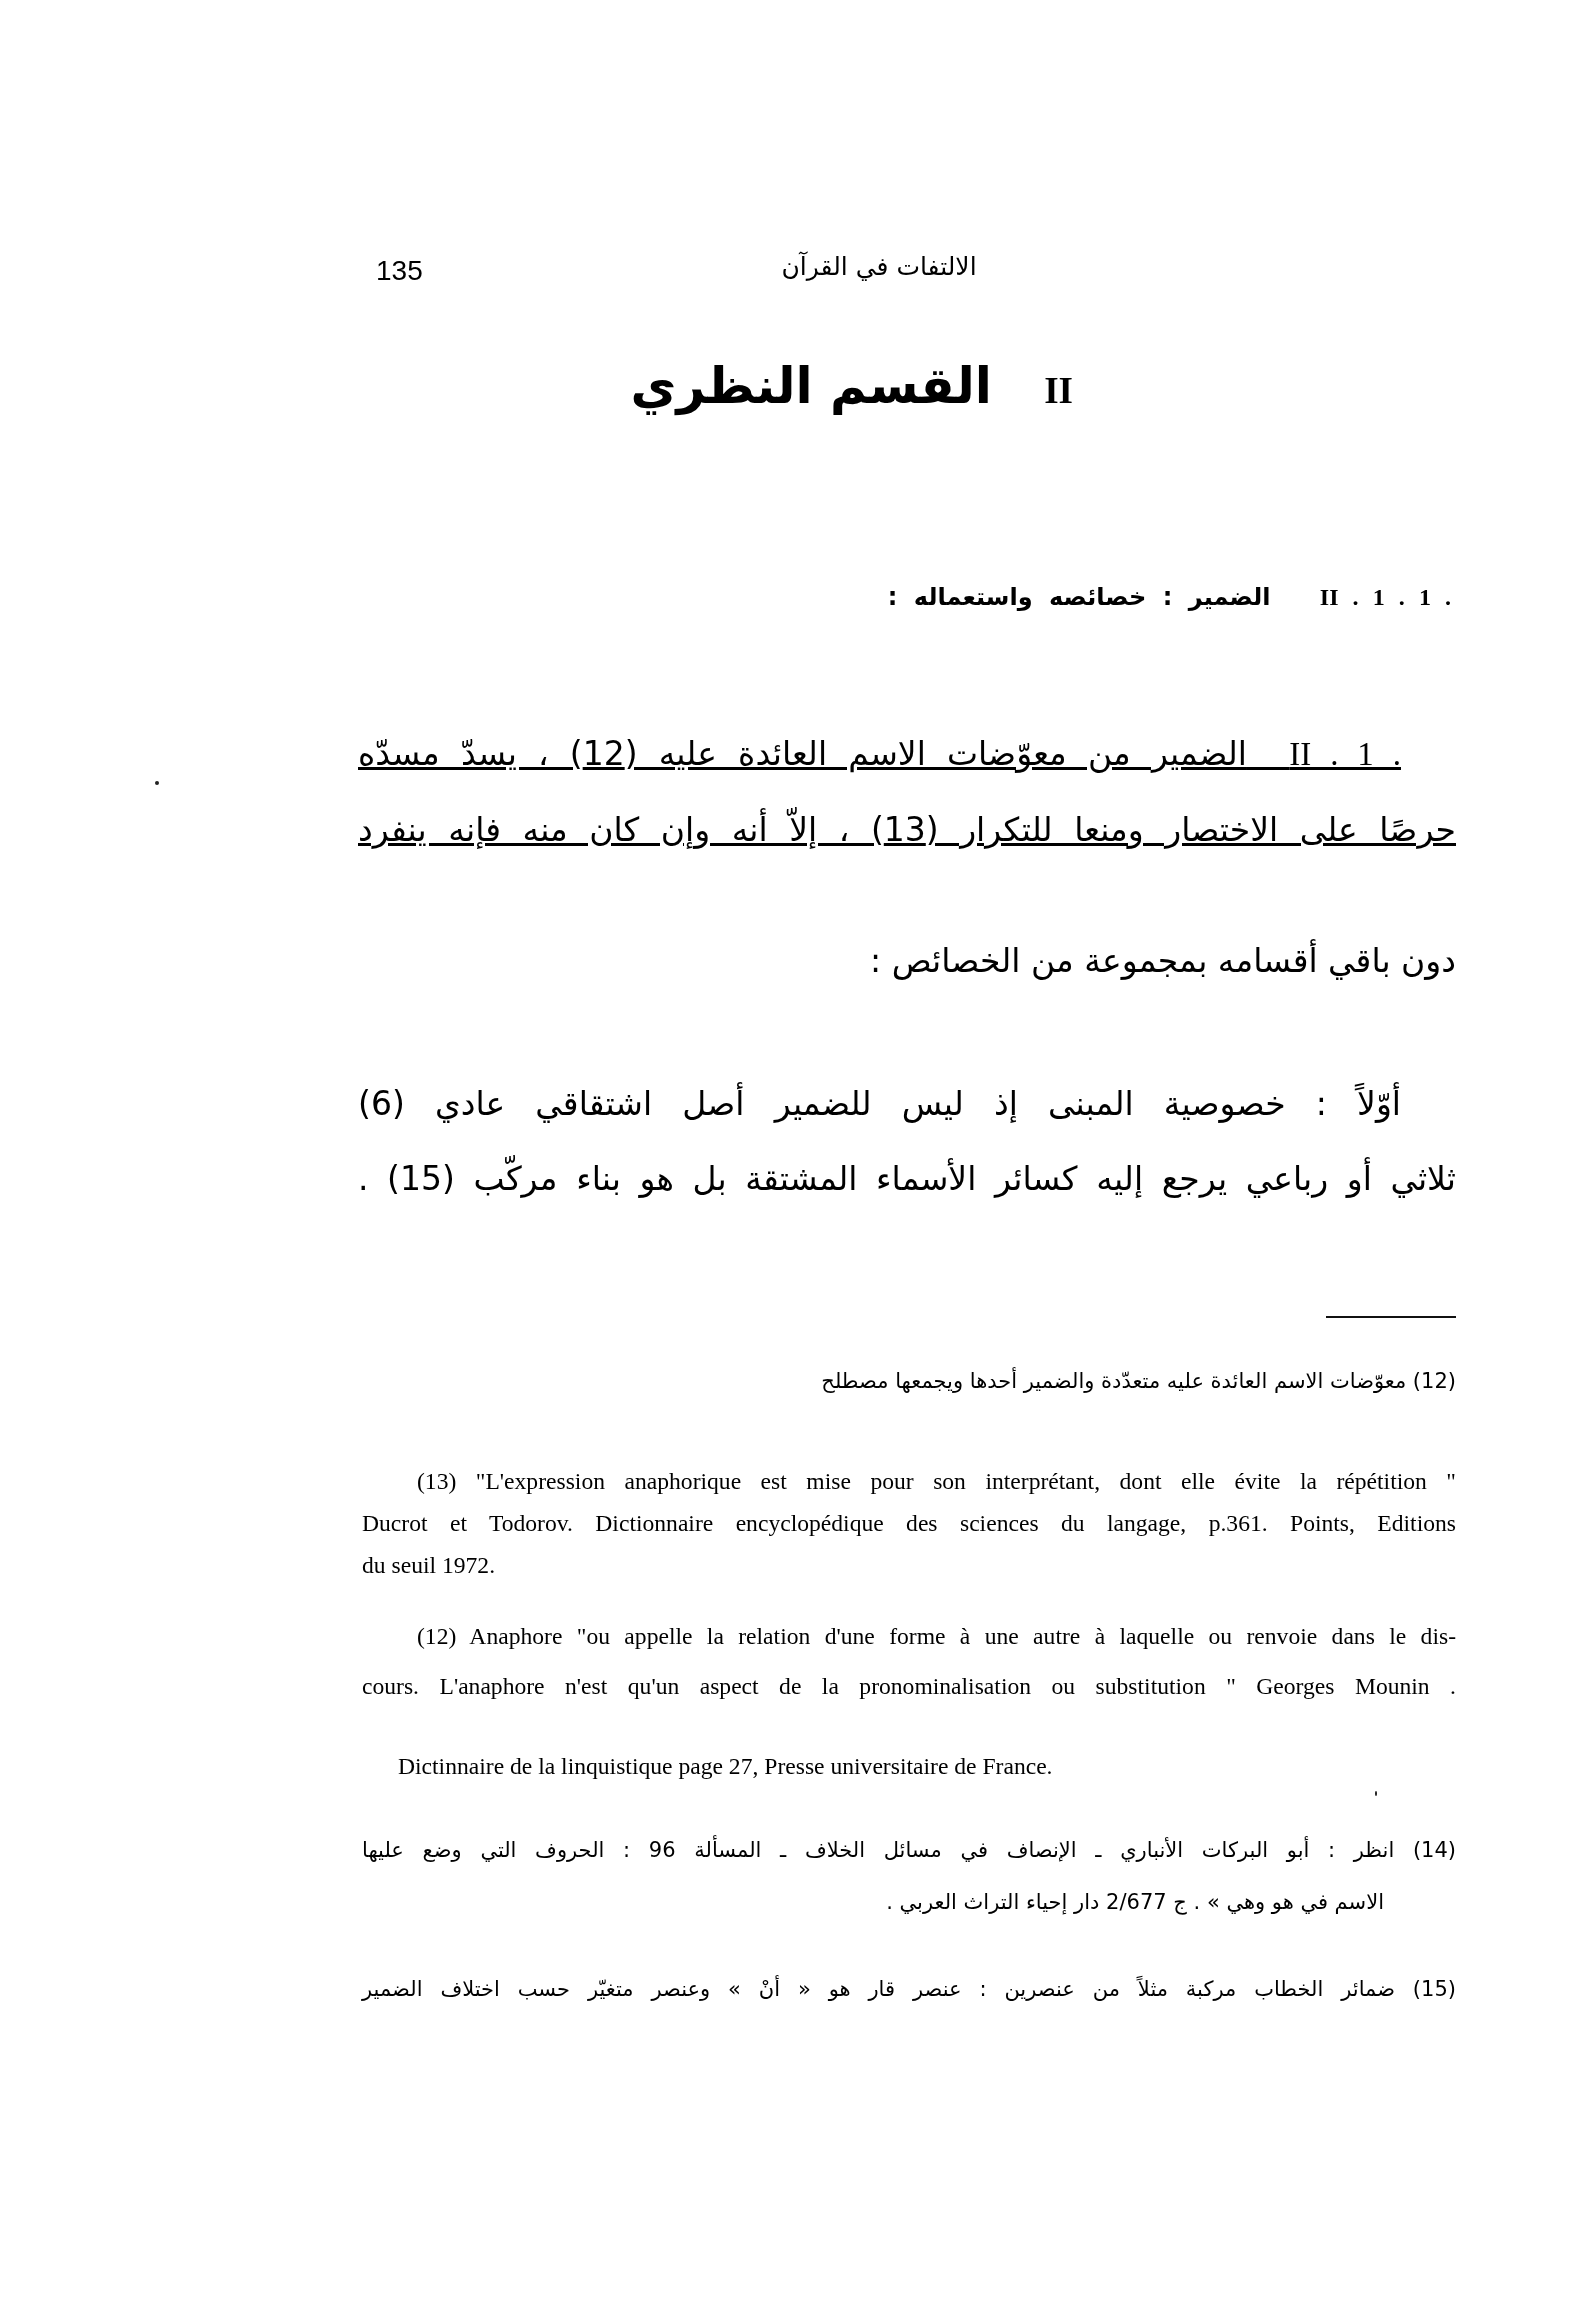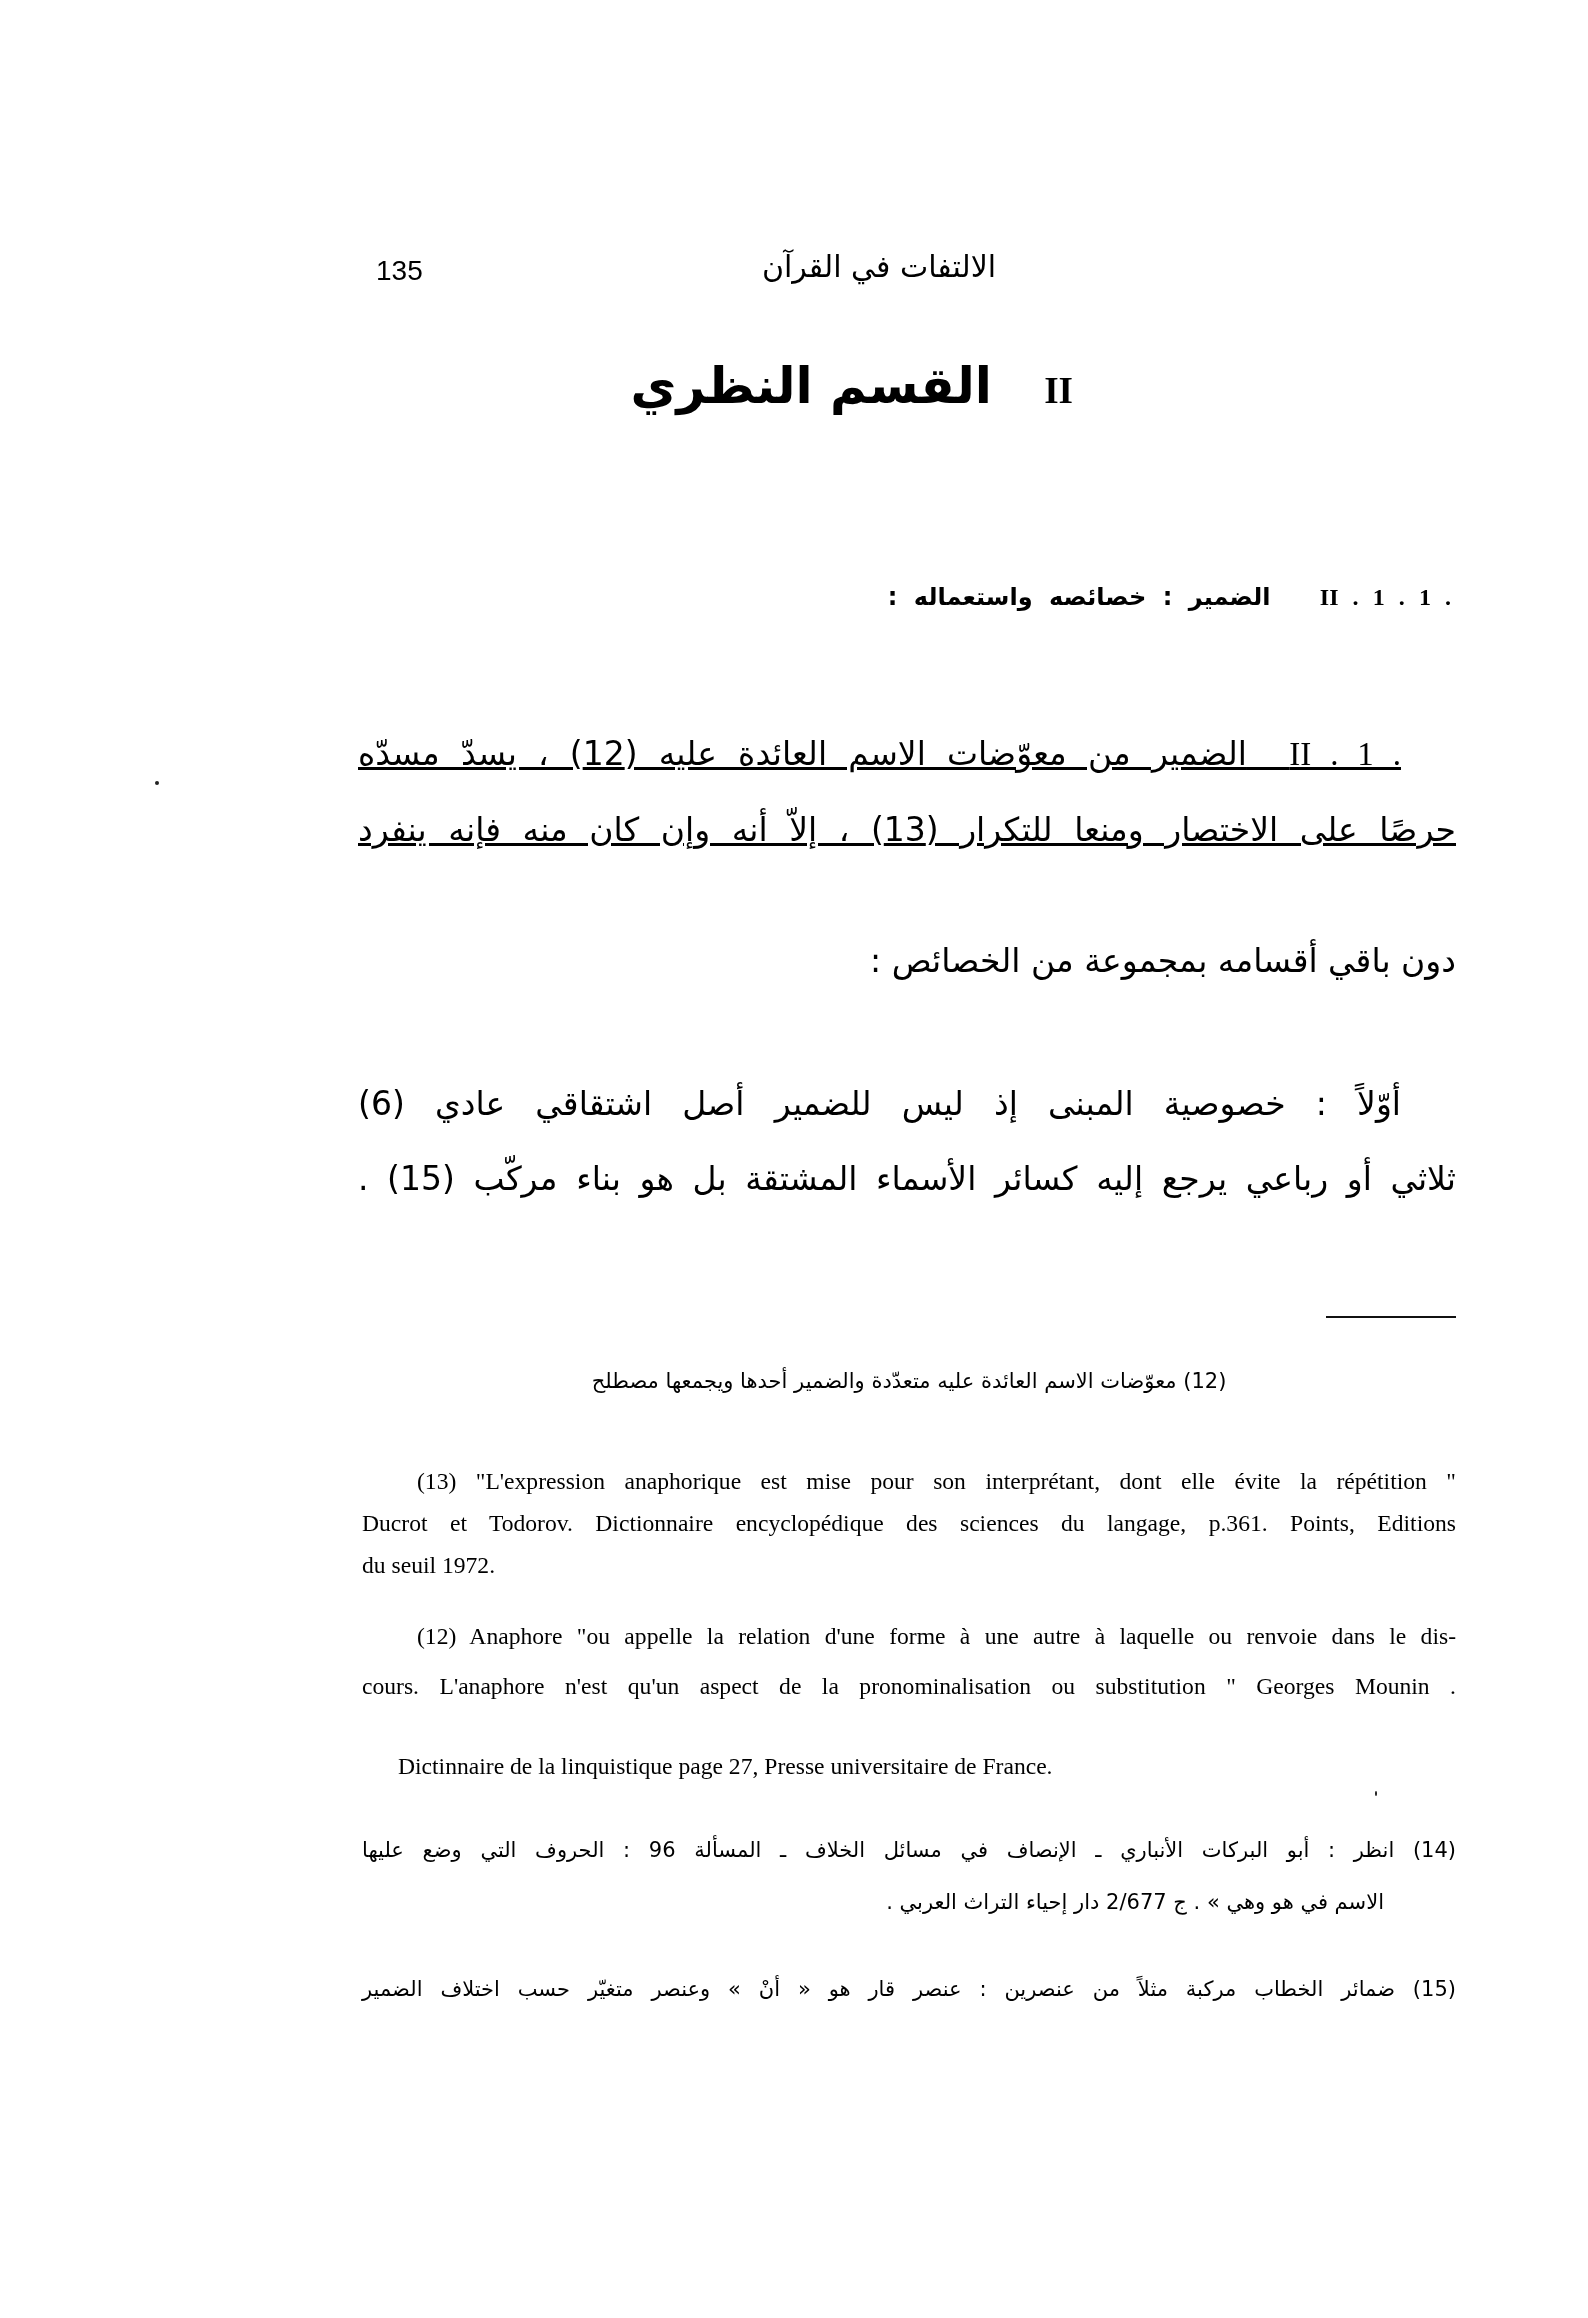--- a/index.html
+++ b/index.html
@@ -21,21 +21,21 @@
       left: 376px; top: 254px;
       font-family: Liberation Sans, sans-serif;
       font-size: 28px;
       line-height: 33px;
     }
     .running-header {
       left: 700px; width: 358px; top: 248px;
       text-align: center;
       direction: rtl;
       font-family: "DejaVu Sans", sans-serif;
-      font-size: 30px;
+      font-size: 25px;
       line-height: 37px;
     }
     .part-title {
       left: 569px; width: 504px; top: 350px;
       direction: rtl;
       text-align: right;
       font-family: "DejaVu Sans", sans-serif;
       font-weight: bold;
       font-size: 50px;
       line-height: 73px;
@@ -103,21 +103,21 @@
       font-family: "Liberation Serif", serif;
       font-size: 23.6px;
       line-height: 42px;
       text-align: justify;
     }
     .fn-line { display: block; white-space: nowrap; }
     .fn-line.just { text-align-last: justify; }
     .fn-line.indent { padding-left: 55px; }
     .fn-line.cont-ar { padding-right: 72px; }
 
-    .fn12-ar { top: 1355px; text-align: center; }
+    .fn12-ar { top: 1355px; }
     .fn13 { top: 1460px; }
     .fn12-fr { top: 1611px; }
     .fn12-fr-tail { top: 1745px; margin-left: 36px; }
     .fn14 { top: 1824px; }
     .fn15 { top: 1967px; }
 
     .speck {
       width: 4.1px; height: 4.1px;
       background: #222;
       border-radius: 50%;

